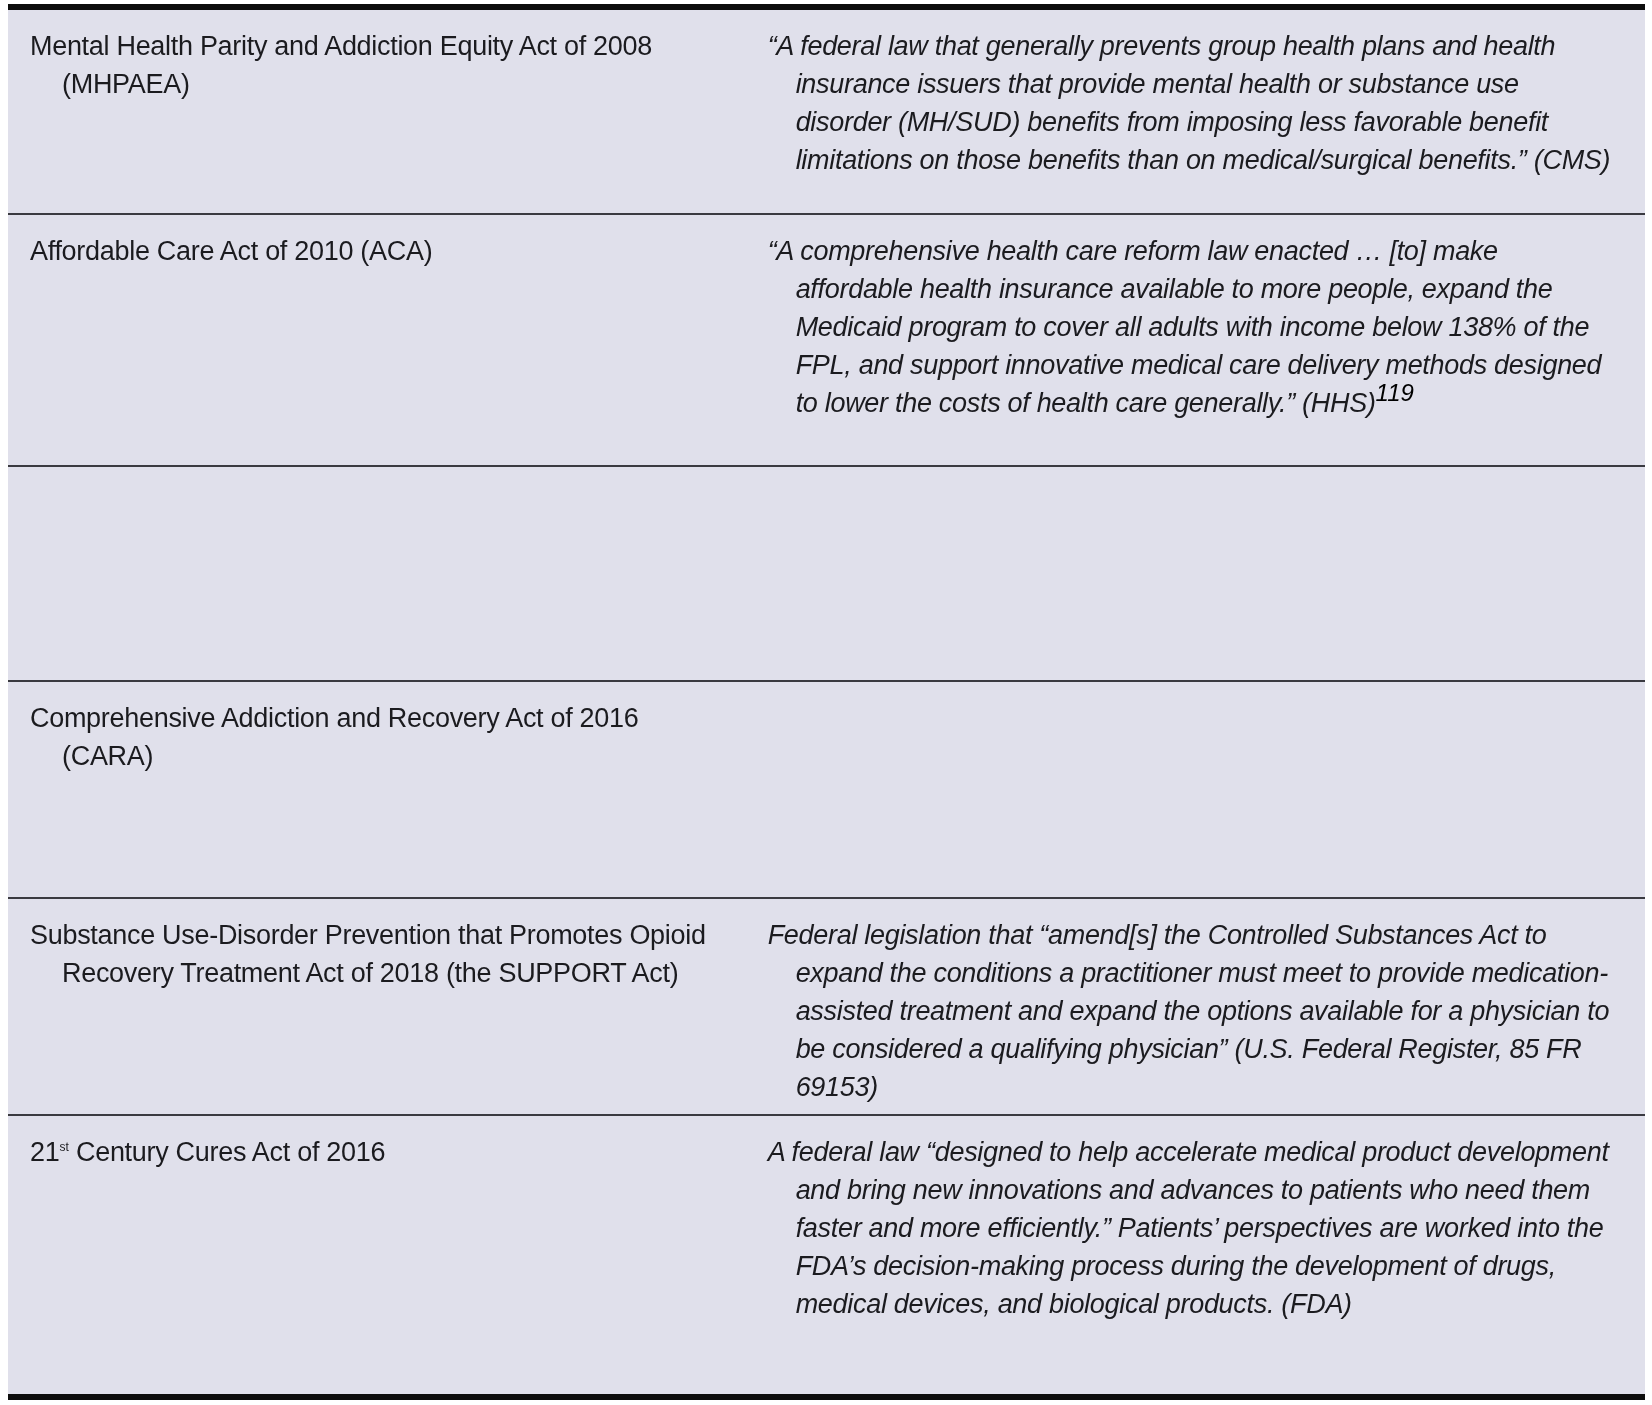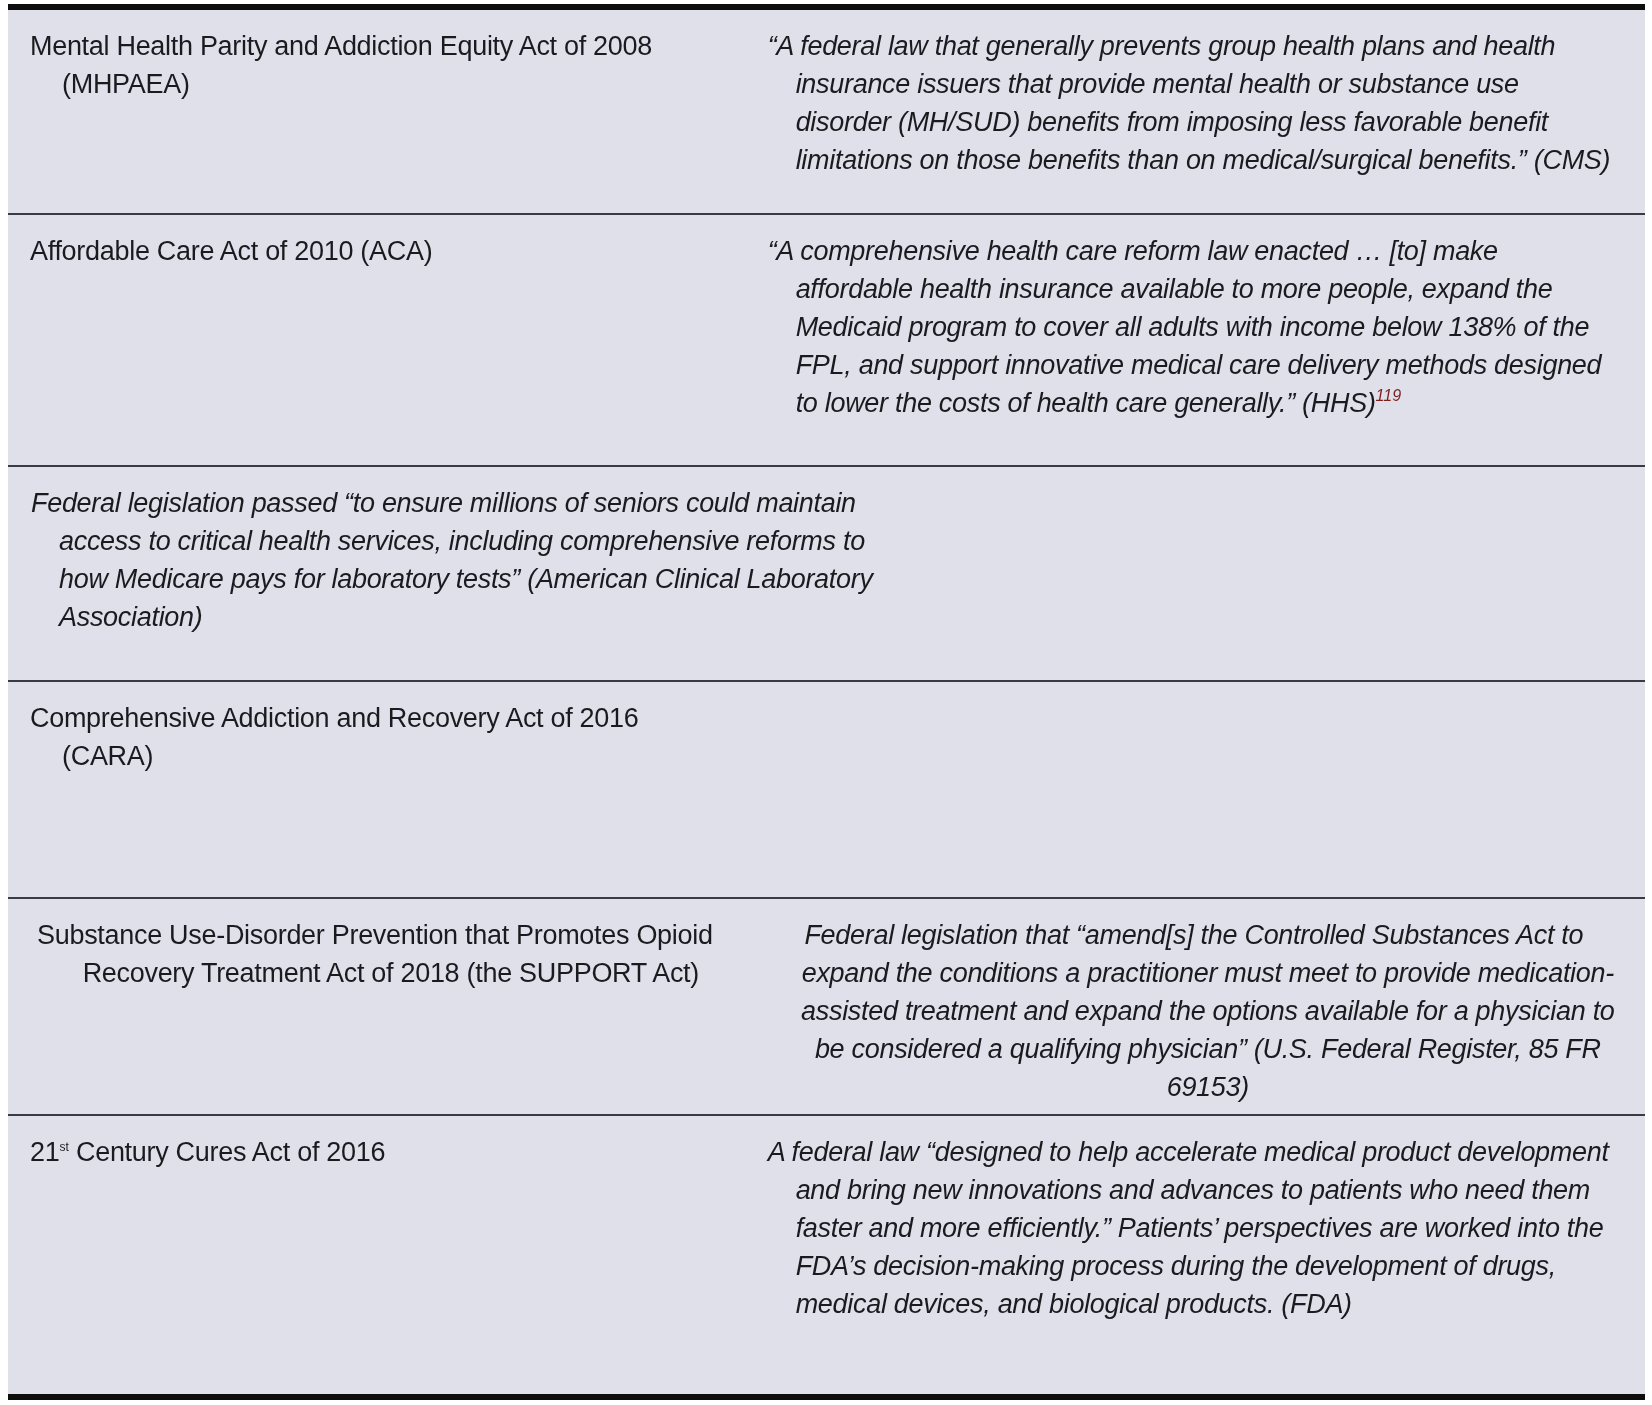--- a/index.html
+++ b/index.html
@@ -30,21 +30,21 @@
   .row {
     display: flex;
     flex-direction: row;
     padding-top: 17px;
   }
   .row + .row { border-top: 2px solid #3a3a40; }
   .row:nth-child(1) { min-height: 203px; }
   .row:nth-child(2) { min-height: 252px; }
   .row:nth-child(3) { min-height: 215px; }
   .row:nth-child(4) { min-height: 217px; }
-  .row:nth-child(5) { min-height: 217px; text-align: center; }
+  .row:nth-child(5) { min-height: 217px; }
   .row:nth-child(6) { flex: 1 1 auto; }
   .cell {
     font-size: 27px;
     line-height: 38px;
     letter-spacing: -0.3px;
   }
   .cell.term {
     width: 45%;
     padding-left: 22px;
     padding-right: 25px;
@@ -57,25 +57,25 @@
   }
   .term p { text-indent: -32px; margin-left: 32px; }
   .def  p { text-indent: -28px; margin-left: 28px; }
   sup.ordinal {
     font-size: 12px;
     line-height: 0;
     vertical-align: 10px;
     letter-spacing: 0;
   }
   sup.ref {
-    font-size: 16px;
+    font-size: 24px;
     line-height: 0;
     vertical-align: 11px;
     letter-spacing: 0;
-    color: #7f1d1d;
+    color: #000000;
   }
 </style>
 </head>
 <body>
 
 <div class="page">
   <div class="glossary-table">
 
     <div class="row">
       <div class="cell term">
@@ -89,23 +89,20 @@
     <div class="row">
       <div class="cell term">
         <p>Affordable Care Act of 2010 (ACA)</p>
       </div>
       <div class="cell def">
         <p><span>“A comprehensive health care reform law enacted … [to] make affordable health insurance available to more people, expand the Medicaid program to cover all adults with income below 138% of the FPL, and support innovative medical care delivery methods designed to lower the costs of health care generally.” (HHS)</span><sup class="ref">119</sup></p>
       </div>
     </div>
 
     <div class="row">
-      <div class="cell def">
-        <p>Federal legislation passed “to ensure millions of seniors could maintain access to critical health services, including comprehensive reforms to how Medicare pays for laboratory tests” (American Clinical Laboratory Association)</p>
-      </div>
     </div>
 
     <div class="row">
       <div class="cell term">
         <p>Comprehensive Addiction and Recovery Act of 2016 (CARA)</p>
       </div>
     </div>
 
     <div class="row">
       <div class="cell term">

